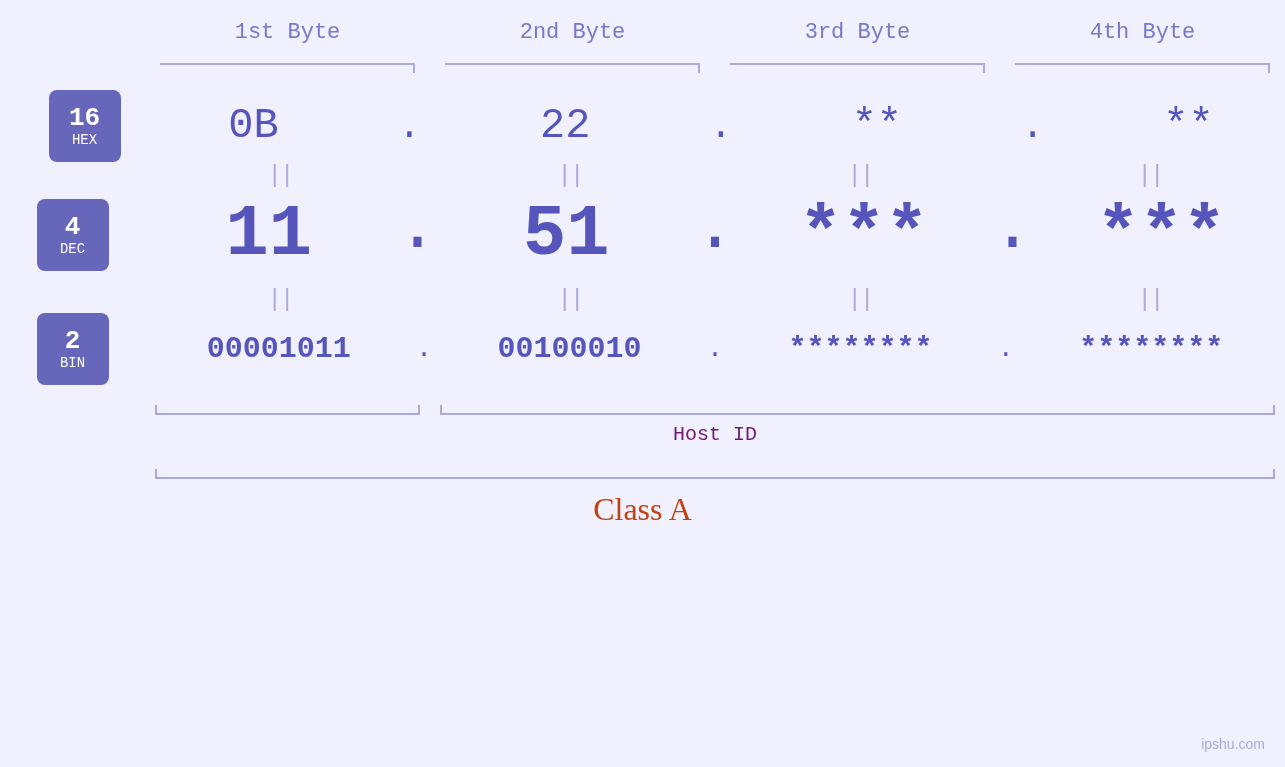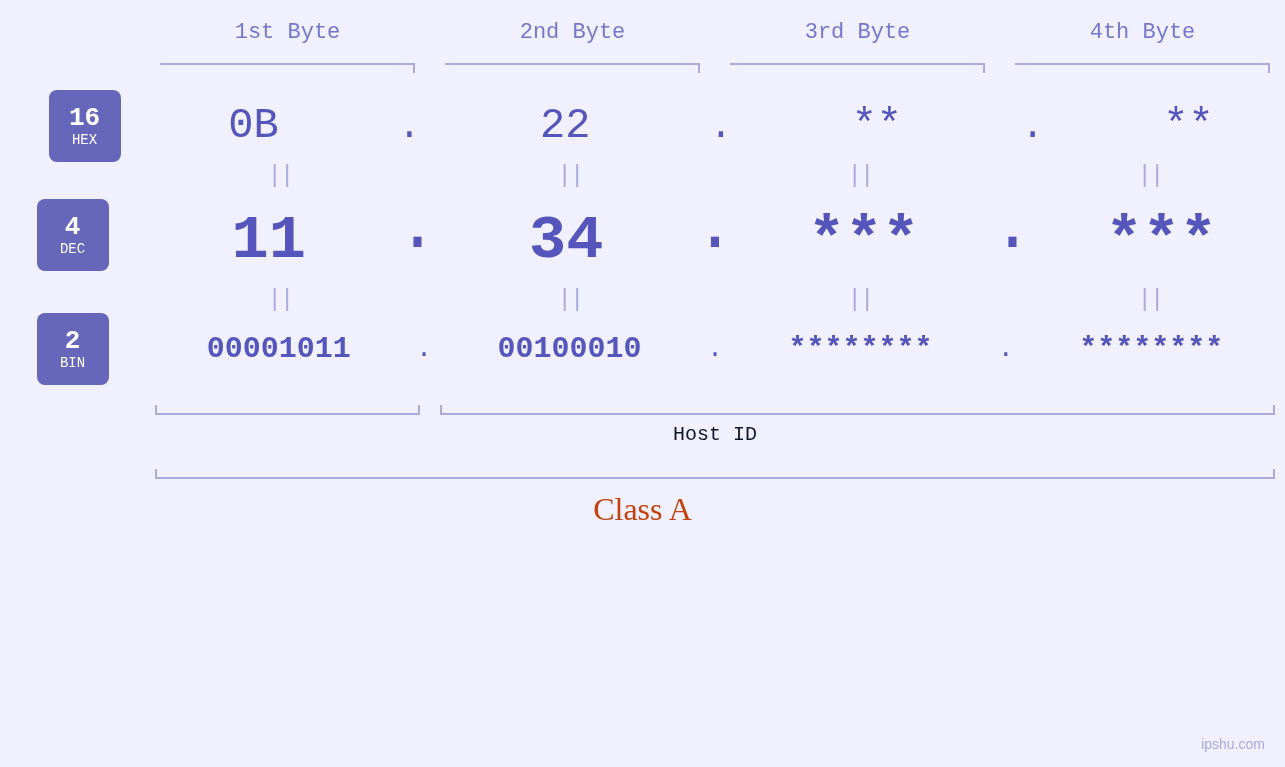--- a/index.html
+++ b/index.html
@@ -123,21 +123,21 @@
       color: #5555bb;
       font-family: 'Courier New', Courier, monospace;
     }
 
     .hex-value {
       font-size: 42px;
       font-weight: normal;
     }
 
     .dec-value {
-      font-size: 62px;
+      font-size: 72px;
       font-weight: bold;
     }
 
     .bin-value {
       font-size: 30px;
       font-weight: bold;
     }
 
     .equals-cell {
       flex: 1;
@@ -241,21 +241,21 @@
           <span class="badge-label">DEC</span>
         </div>
       </div>
 
       <div style="flex:1; display:flex; align-items:flex-end; padding: 5px 0;">
         <div class="byte-cell">
           <span class="byte-value dec-value">11</span>
         </div>
         <span style="color:#5555bb; font-size:70px; padding: 0 4px; line-height:1; margin-bottom:12px;">.</span>
         <div class="byte-cell">
-          <span class="byte-value dec-value">34</span>
+          <span class="byte-value dec-value">51</span>
         </div>
         <span style="color:#5555bb; font-size:70px; padding: 0 4px; line-height:1; margin-bottom:12px;">.</span>
         <div class="byte-cell">
           <span class="byte-value dec-value">***</span>
         </div>
         <span style="color:#5555bb; font-size:70px; padding: 0 4px; line-height:1; margin-bottom:12px;">.</span>
         <div class="byte-cell">
           <span class="byte-value dec-value">***</span>
         </div>
       </div>
@@ -324,21 +324,21 @@
           <div style="position:absolute; bottom:0; left:10px; right:10px; height:2px; background:#aaaadd;"></div>
           <div style="position:absolute; bottom:0; left:10px; height:10px; width:2px; background:#aaaadd;"></div>
           <div style="position:absolute; bottom:0; right:10px; height:10px; width:2px; background:#aaaadd;"></div>
         </div>
       </div>
     </div>
 
     <div style="display:flex; width:100%; margin-top:8px;">
       <div style="width:145px;"></div>
       <div style="flex:1; text-align:center;">
-        <span style="color:#0f172a; font-size:20px; font-family:'Courier New',Courier,monospace;">Host ID</span>
+        <span style="color:#701a75; font-size:20px; font-family:'Courier New',Courier,monospace;">Host ID</span>
       </div>
     </div>
 
     <div style="display:flex; width:100%; margin-top:15px;">
       <div style="width:145px;"></div>
       <div style="flex:1; height:18px; position:relative;">
         <div style="position:absolute; bottom:0; left:10px; right:10px; height:2px; background:#aaaadd;"></div>
         <div style="position:absolute; bottom:0; left:10px; height:10px; width:2px; background:#aaaadd;"></div>
         <div style="position:absolute; bottom:0; right:10px; height:10px; width:2px; background:#aaaadd;"></div>
       </div>

